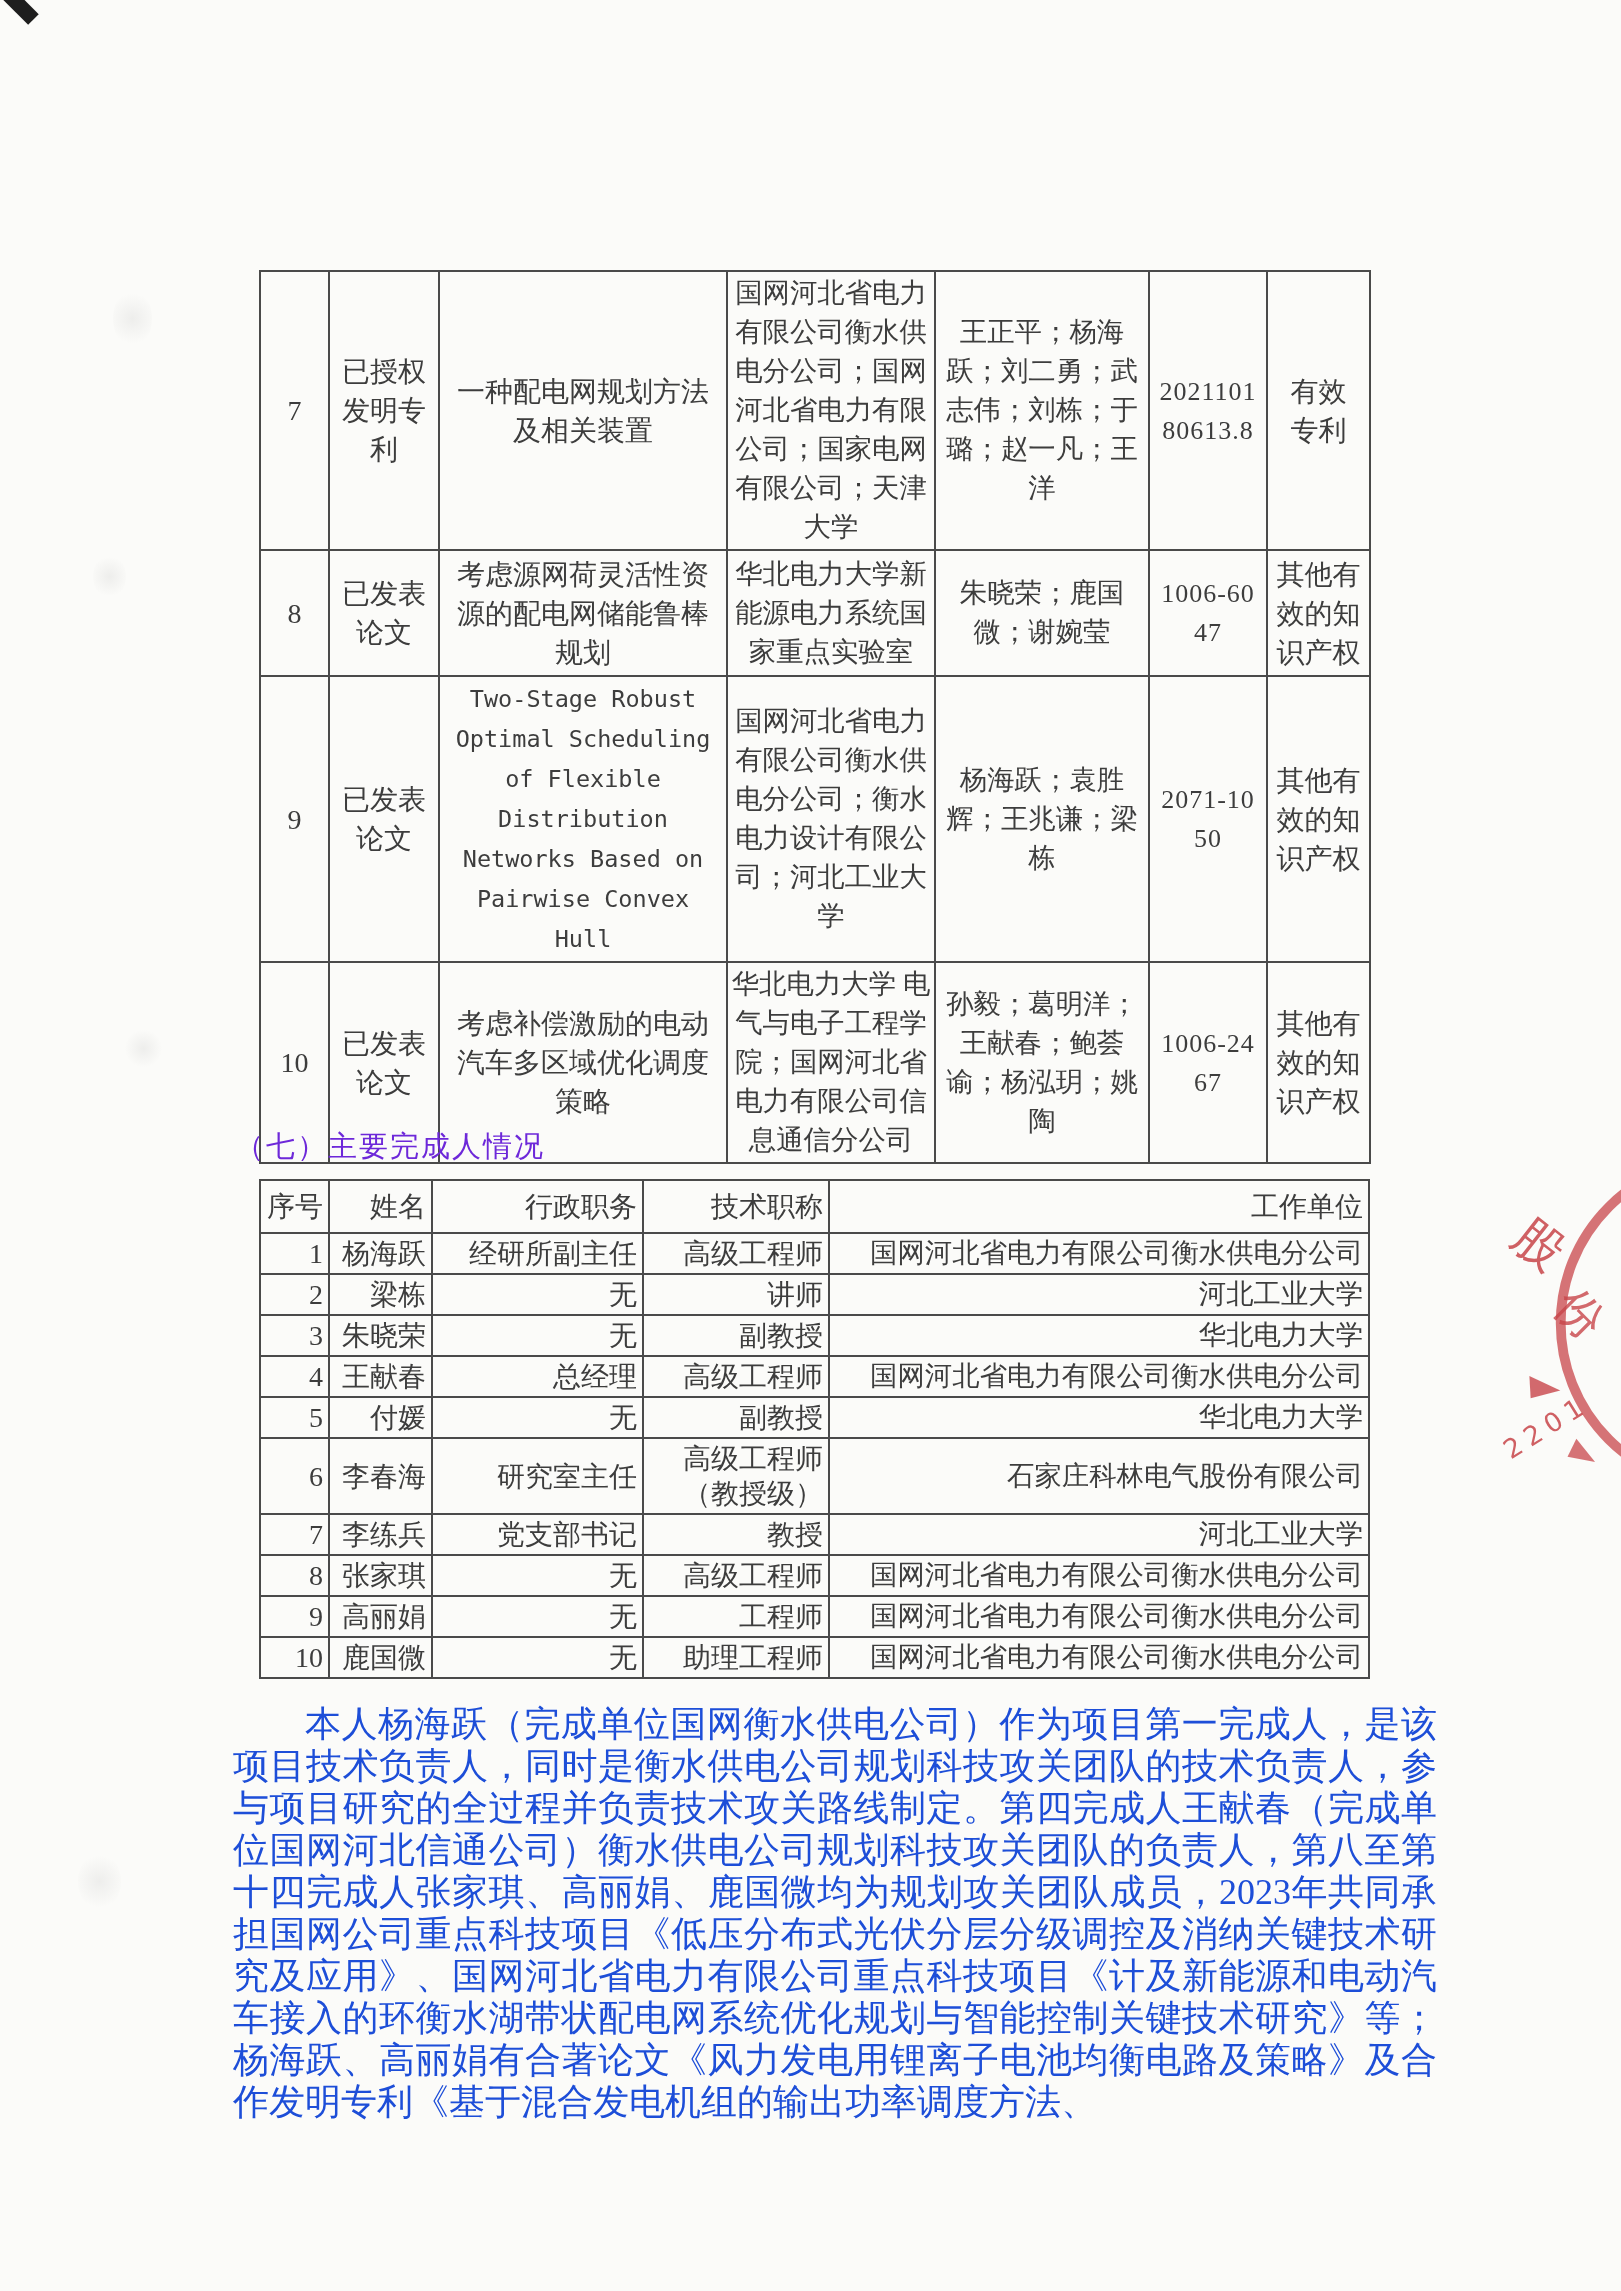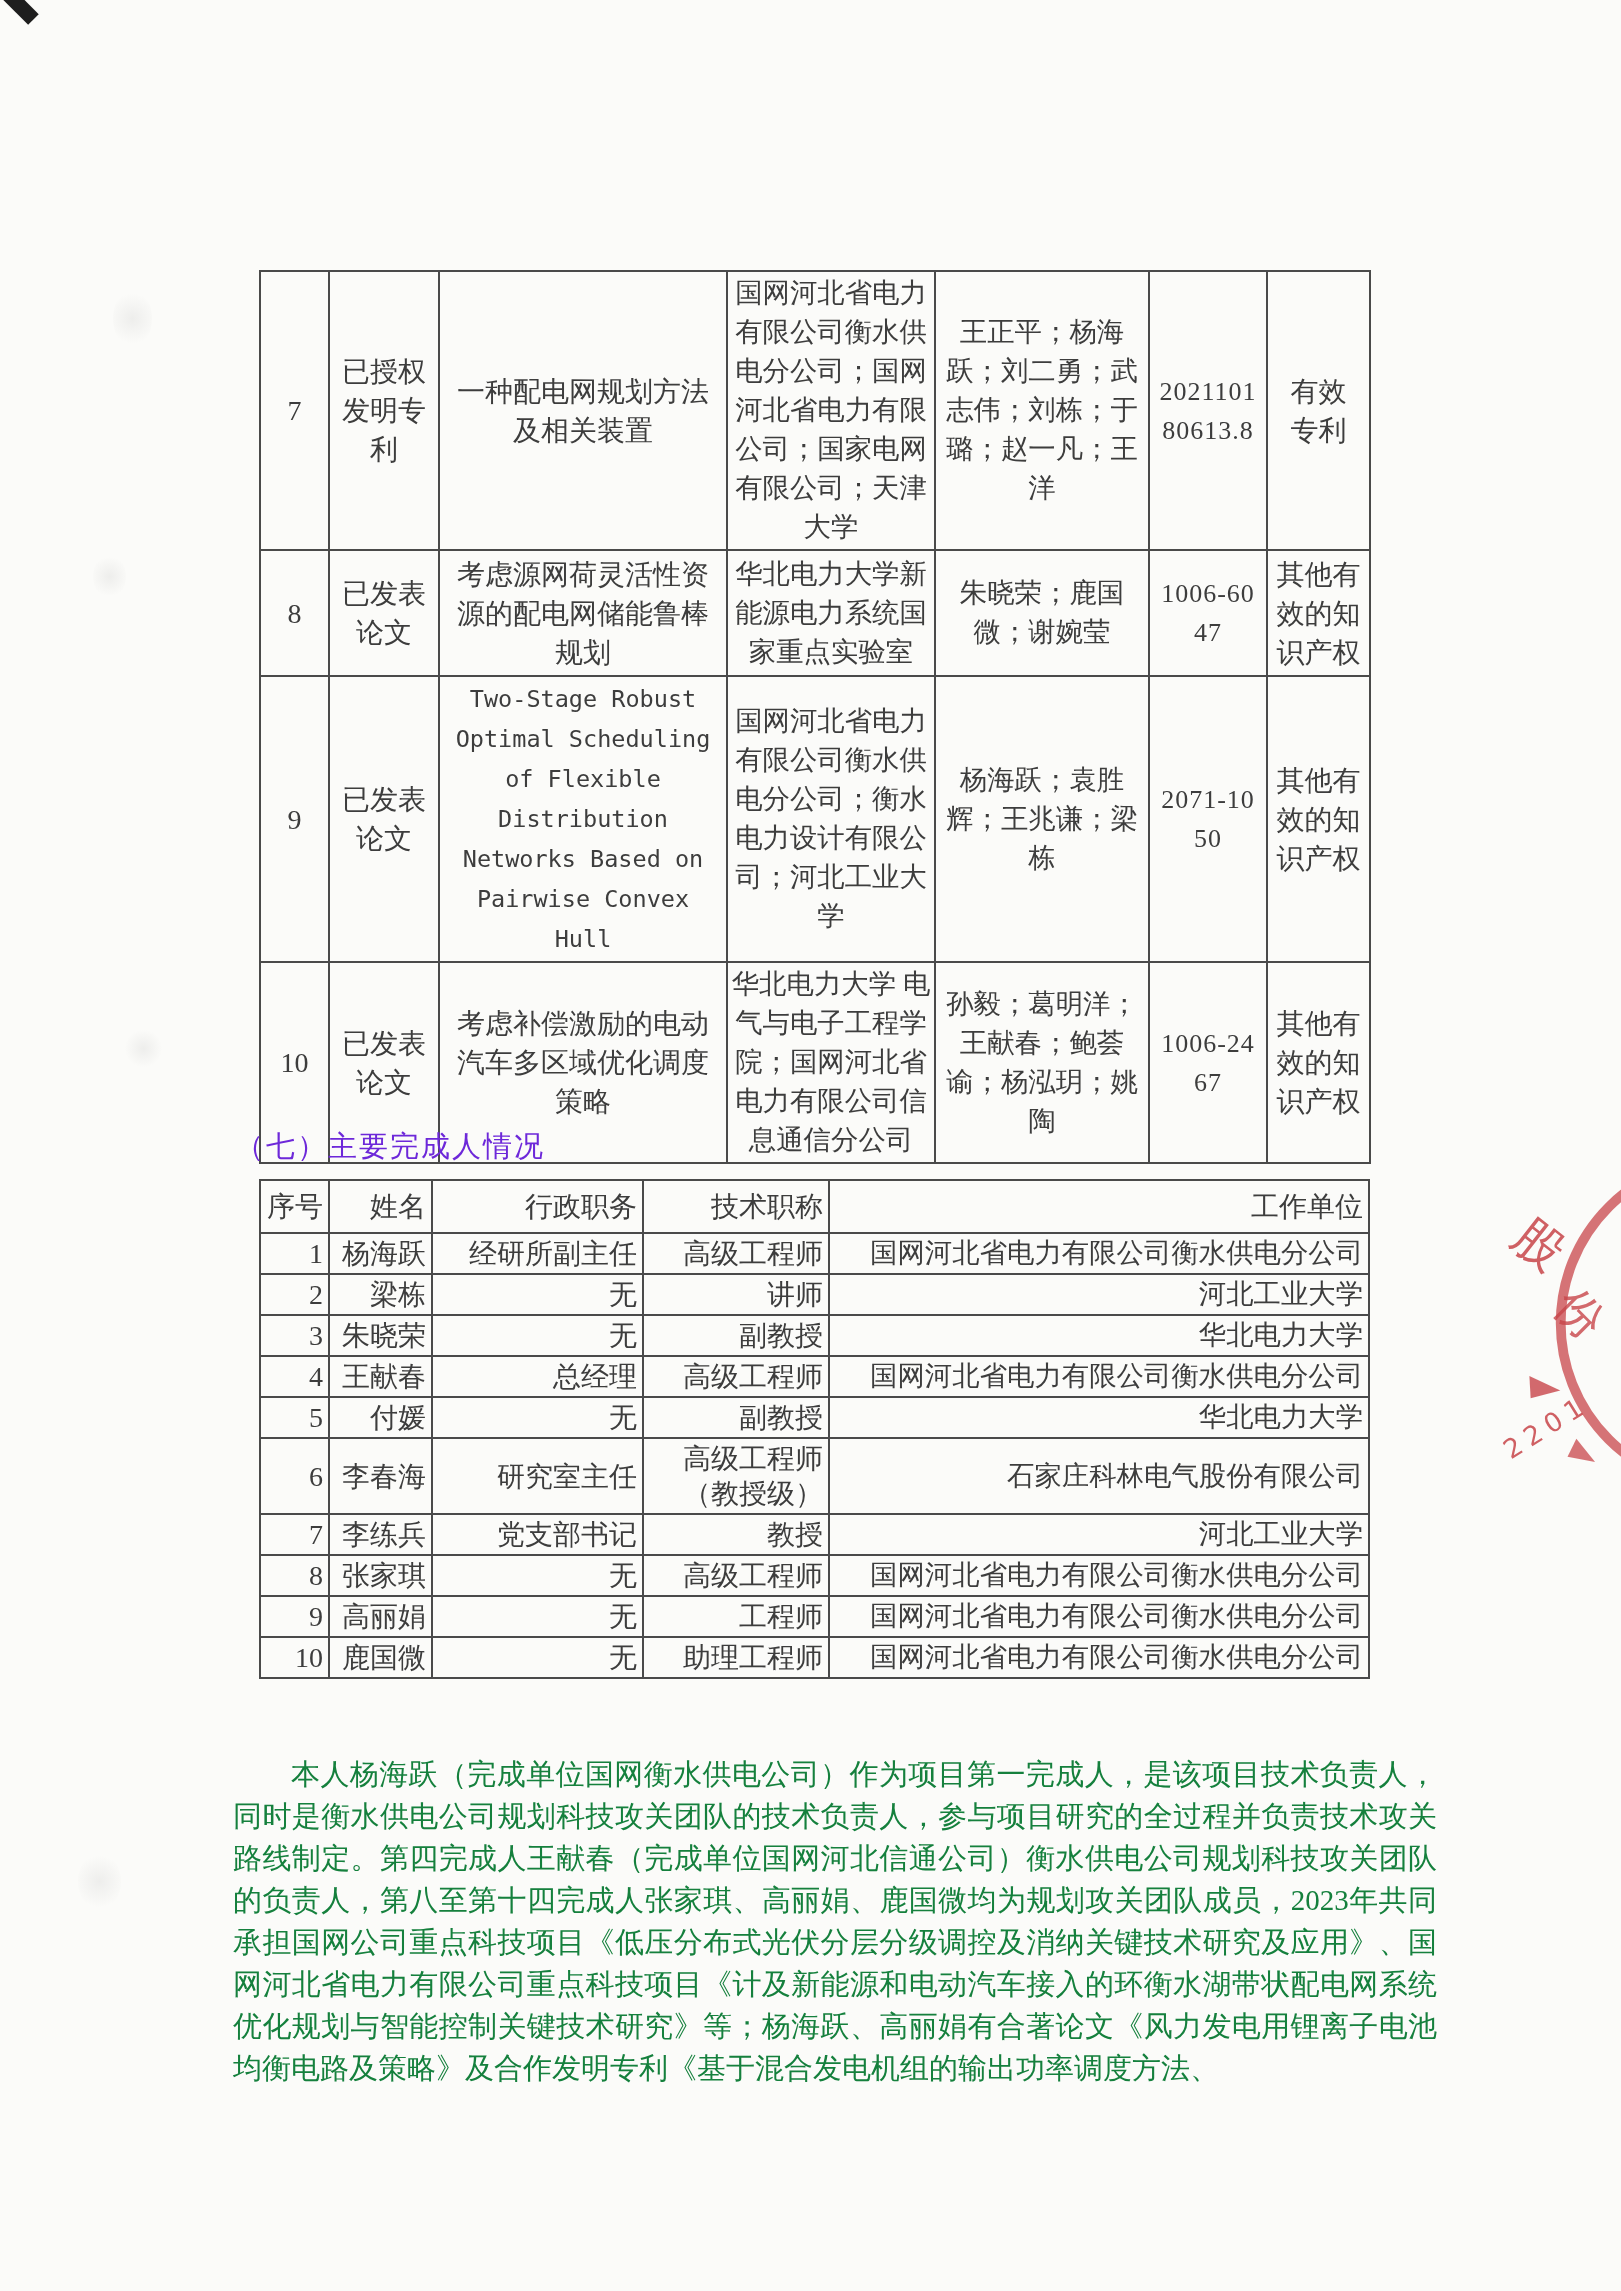--- a/index.html
+++ b/index.html
@@ -24,23 +24,23 @@
   .people-table{position:absolute; left:259px; top:1179px; width:1109px;}
   .people-table td,.people-table th{font-size:28px; line-height:35px;text-align:right;}
   .people-table td.c-work{font-size:27.4px;}
   
   .sec-heading{
     position:absolute; left:235px; font-size:29px; letter-spacing:2px; color:#6d28d9;
   }
   .sec7{top:1127px;}
   .sec8{top:1707px;}
   .para{
-    position:absolute; left:233px; top:1753px; width:1204px;
-    font-size:29px; line-height:42px; text-align:justify; text-indent:2em;
-    color:#15803d;
+    position:absolute; left:233px; top:1703px; width:1204px;
+    font-size:36px; line-height:42px; text-align:justify; text-indent:2em;
+    color:#1d4ed8;
   }
   
   .corner-mark{
     position:absolute; left:-9.8px; top:-5.9px; width:51px; height:14.7px;
     background:#1e1e1e; transform:rotate(45deg);
   }
   .smudge{
     position:absolute; border-radius:50%;
     background:radial-gradient(circle,#9a9a9a 0%,rgba(150,150,150,0) 70%);
     opacity:.14;

